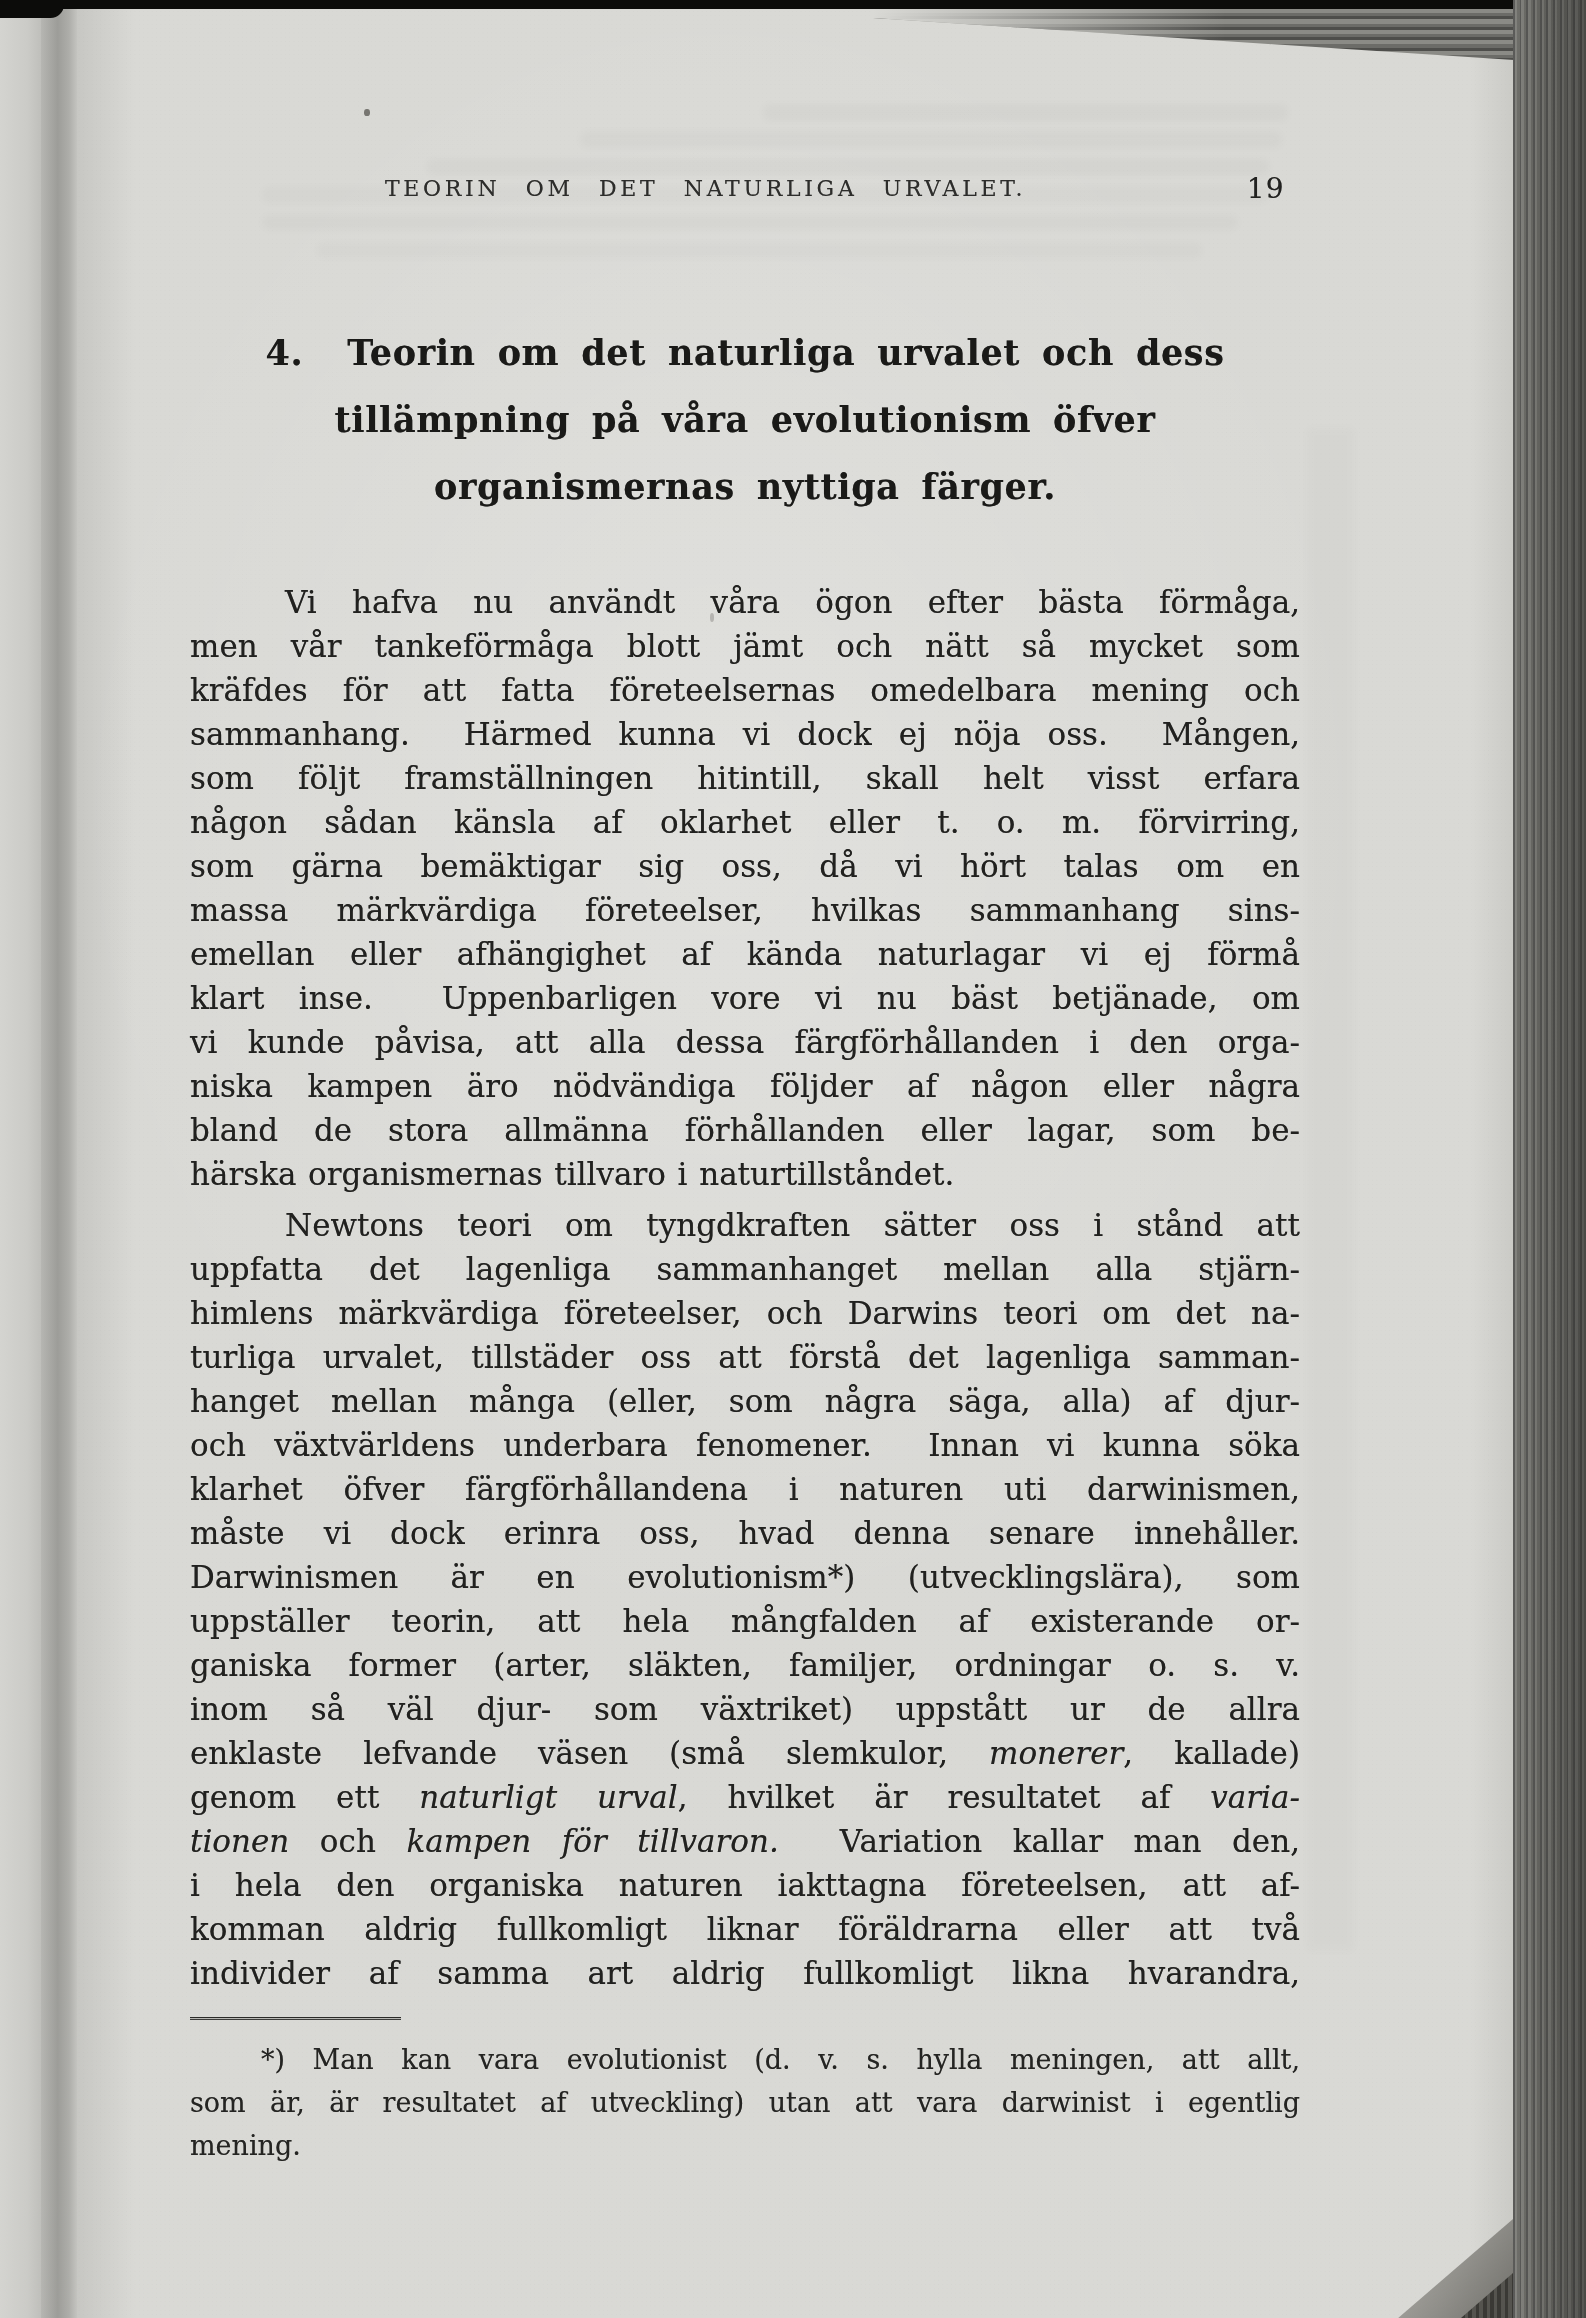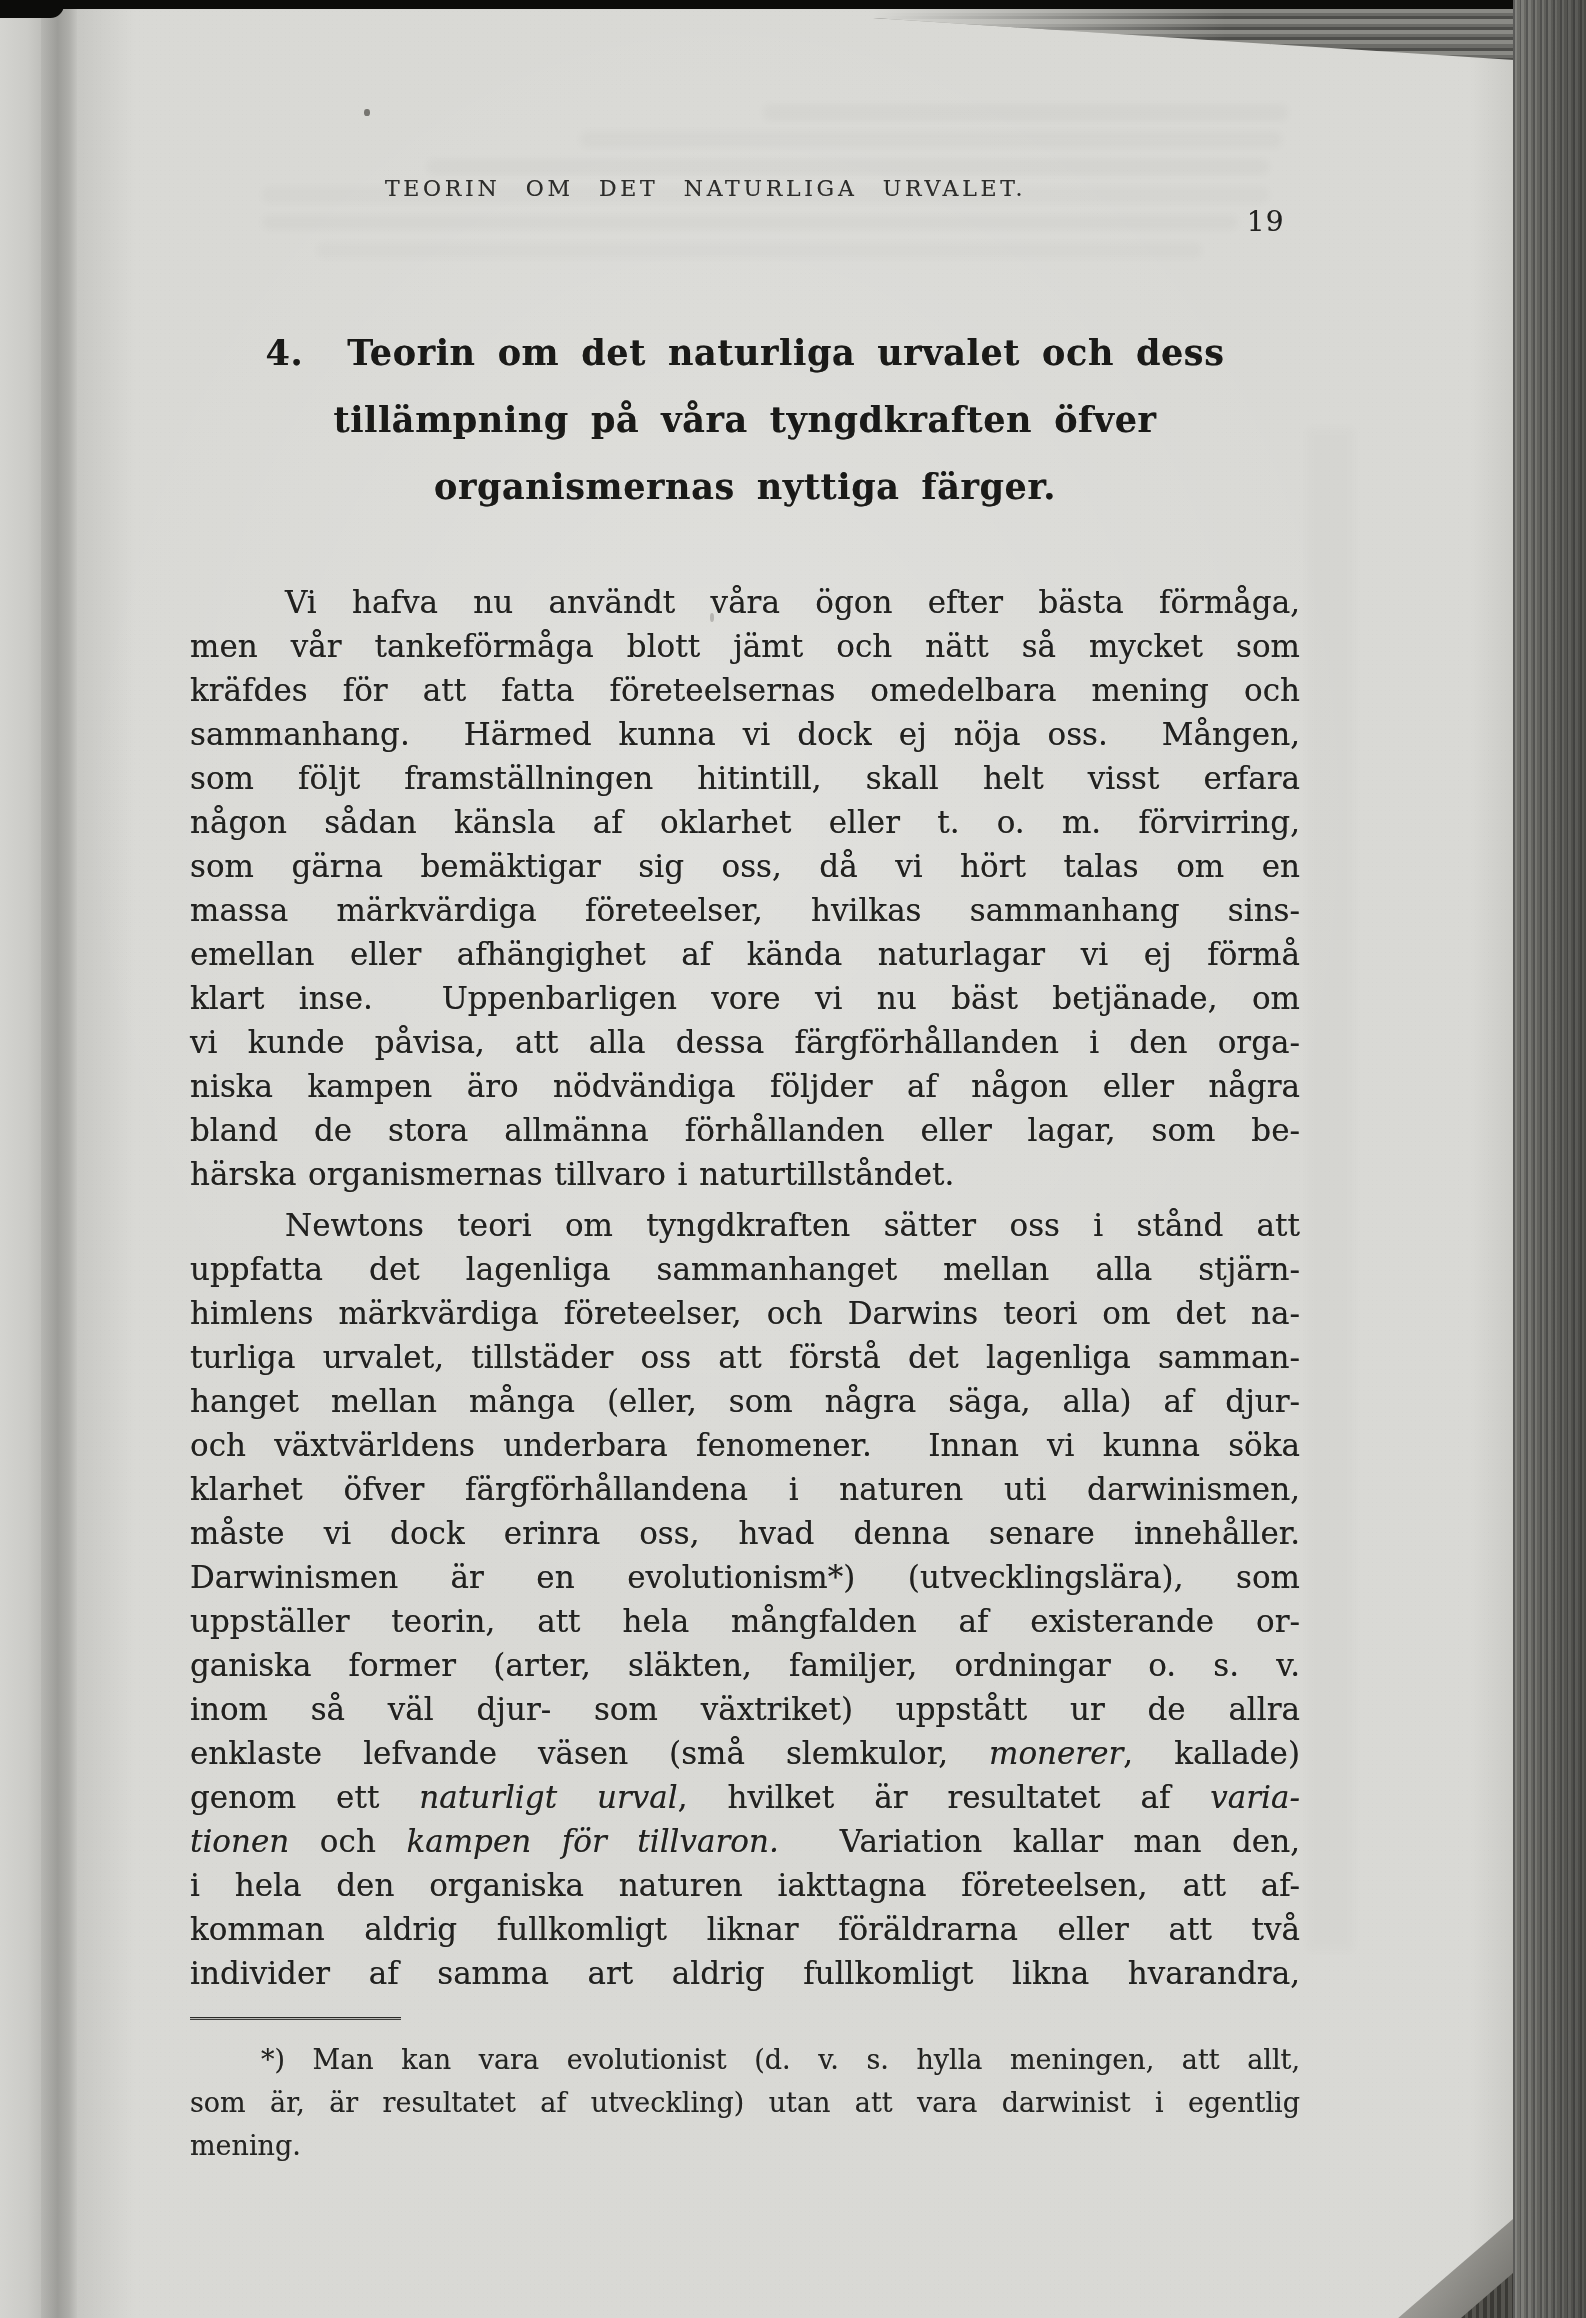--- a/index.html
+++ b/index.html
@@ -77,21 +77,20 @@
   .running-title{
     display:block;text-align:center;
     font-size:22px;letter-spacing:3.7px;word-spacing:14.6px;
     padding-right:79px;
     text-shadow:0 0 0.6px rgba(40,40,38,0.45);
   }
   .page-num{
     position:absolute;right:15.3px;top:-3.7px;
     font-size:28px;letter-spacing:1.2px;color:#222220;
     text-shadow:0 0 0.6px rgba(30,30,28,0.5);
-    margin-top:33px;
   }
   .heading{
     position:absolute;left:190px;top:319px;width:1110px;
     text-align:center;font-weight:bold;
     font-size:35px;line-height:67px;word-spacing:9.2px;letter-spacing:0.6px;
     color:#1a1a18;
     text-shadow:0 0 0.6px rgba(25,25,23,0.55);
   }
   .body-text{
     position:absolute;left:190px;top:580px;width:1110px;
@@ -143,21 +142,21 @@
 <div class="speck" style="left:364px;top:109px;width:5.5px;height:6.7px;opacity:.75"></div>
 <div class="speck" style="left:710px;top:613px;width:4.3px;height:8.5px;opacity:.3"></div>
 
 <div class="running-row">
   <span class="running-title">TEORIN OM DET NATURLIGA URVALET.</span>
   <span class="page-num">19</span>
 </div>
 
 <div class="heading">
   <div>4.&nbsp;&nbsp;Teorin om det naturliga urvalet och dess</div>
-  <div>tillämpning på våra tyngdkraften öfver</div>
+  <div>tillämpning på våra evolutionism öfver</div>
   <div>organismernas nyttiga färger.</div>
 </div>
 
 <div class="body-text">
     <div class="para">
       <div class="line indent"><span class="">Vi hafva nu användt våra ögon efter bästa förmåga,</span></div>
       <div class="line"><span class="">men vår tankeförmåga blott jämt och nätt så mycket som</span></div>
       <div class="line"><span class="">kräfdes för att fatta företeelsernas omedelbara mening och</span></div>
       <div class="line"><span class="">sammanhang.&nbsp; Härmed kunna vi dock ej nöja oss.&nbsp; Mången,</span></div>
       <div class="line"><span class="">som följt framställningen hitintill, skall helt visst erfara</span></div>

